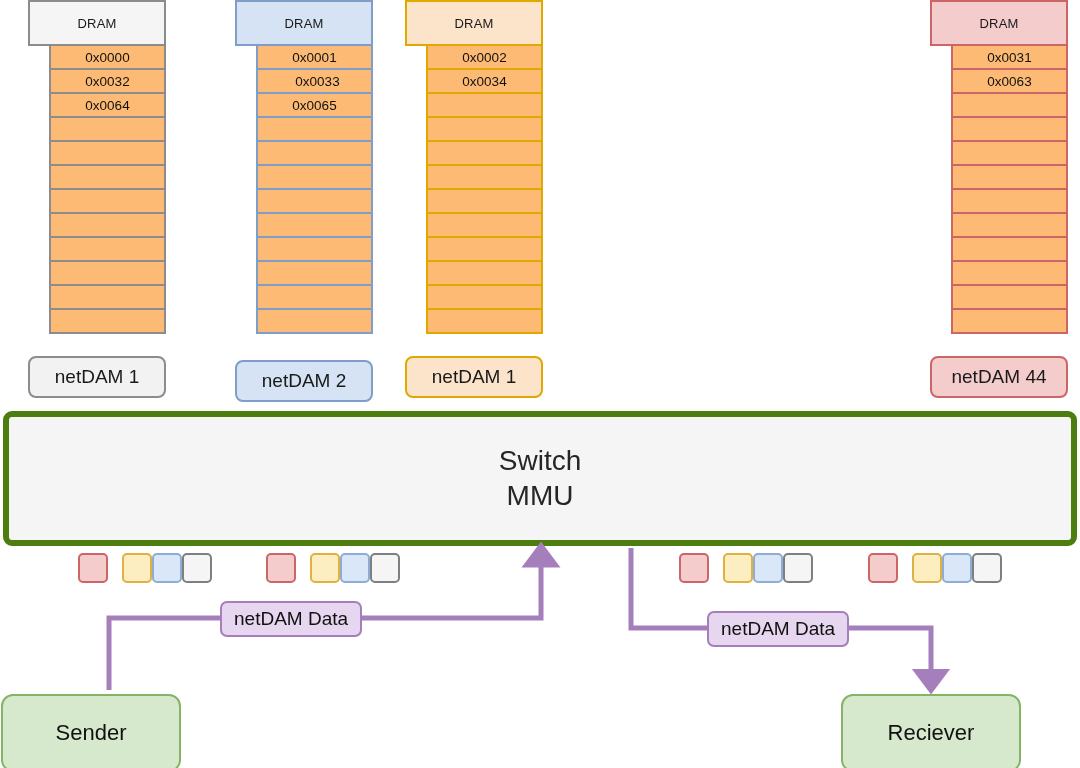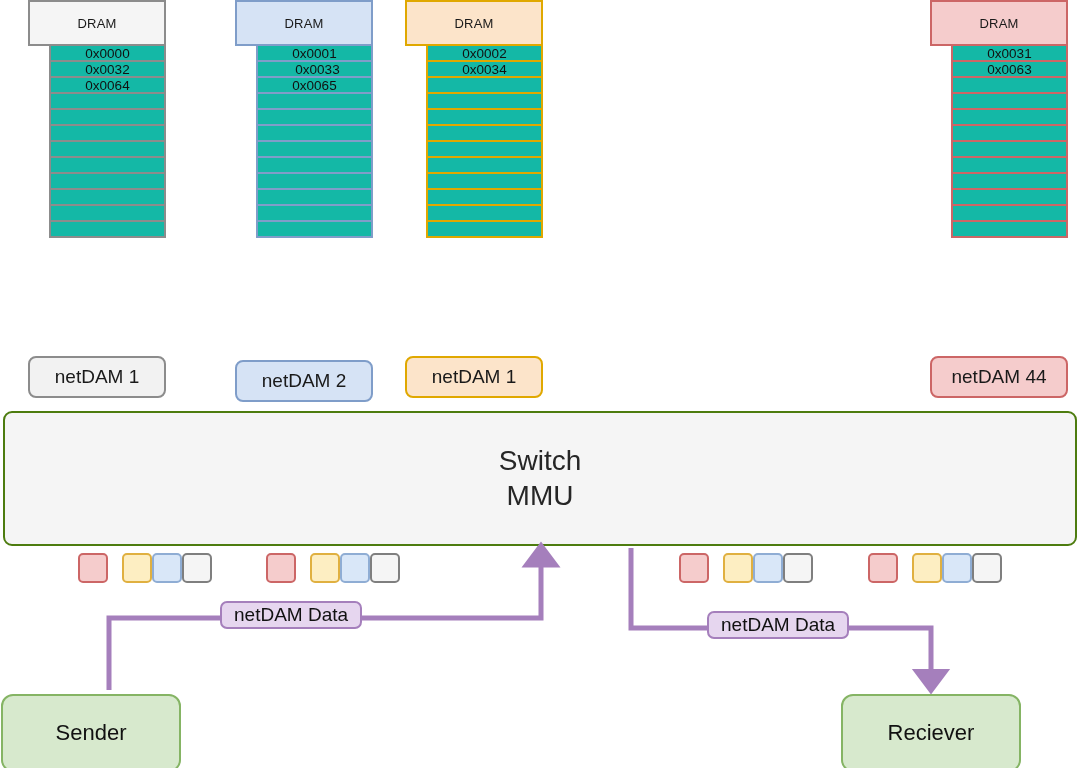--- a/index.html
+++ b/index.html
@@ -30,26 +30,26 @@
     display: flex;
     align-items: center;
     justify-content: center;
     font-size: 13px;
     letter-spacing: 0.2px;
     border-style: solid;
     border-width: 2px;
   }
   .dram-cell {
     box-sizing: border-box;
-    height: 16px;
+    height: 24px;
     display: flex;
     align-items: center;
     justify-content: center;
     font-size: 13.5px;
-    background: #14b8a6;
+    background: #fdba74;
     border-style: solid;
     border-width: 0 2px 2px 2px;
     color: #111111;
     margin-left: 21px;
   }
 
   
   .netdam-pill {
     position: absolute;
     box-sizing: border-box;
@@ -65,21 +65,21 @@
 
   
   #switch-box {
     position: absolute;
     left: 3px;
     top: 411px;
     width: 1074px;
     height: 135px;
     box-sizing: border-box;
     background: #f5f5f5;
-    border: 2px solid #4d7c0f;
+    border: 6px solid #4d7c0f;
     border-radius: 9px;
     display: flex;
     flex-direction: column;
     align-items: center;
     justify-content: center;
   }
   .switch-line {
     font-size: 28px;
     line-height: 1.22;
     color: #262626;
@@ -104,21 +104,21 @@
     top: 0;
     width: 1080px;
     height: 768px;
     pointer-events: none;
   }
 
   
   .data-tag {
     position: absolute;
     box-sizing: border-box;
-    height: 28px;
+    height: 36px;
     padding: 0 12px;
     border-radius: 7px;
     background: #e6d6ef;
     border: 2px solid #a57fbc;
     display: flex;
     align-items: center;
     justify-content: center;
     font-size: 19px;
     color: #111111;
     white-space: nowrap;

